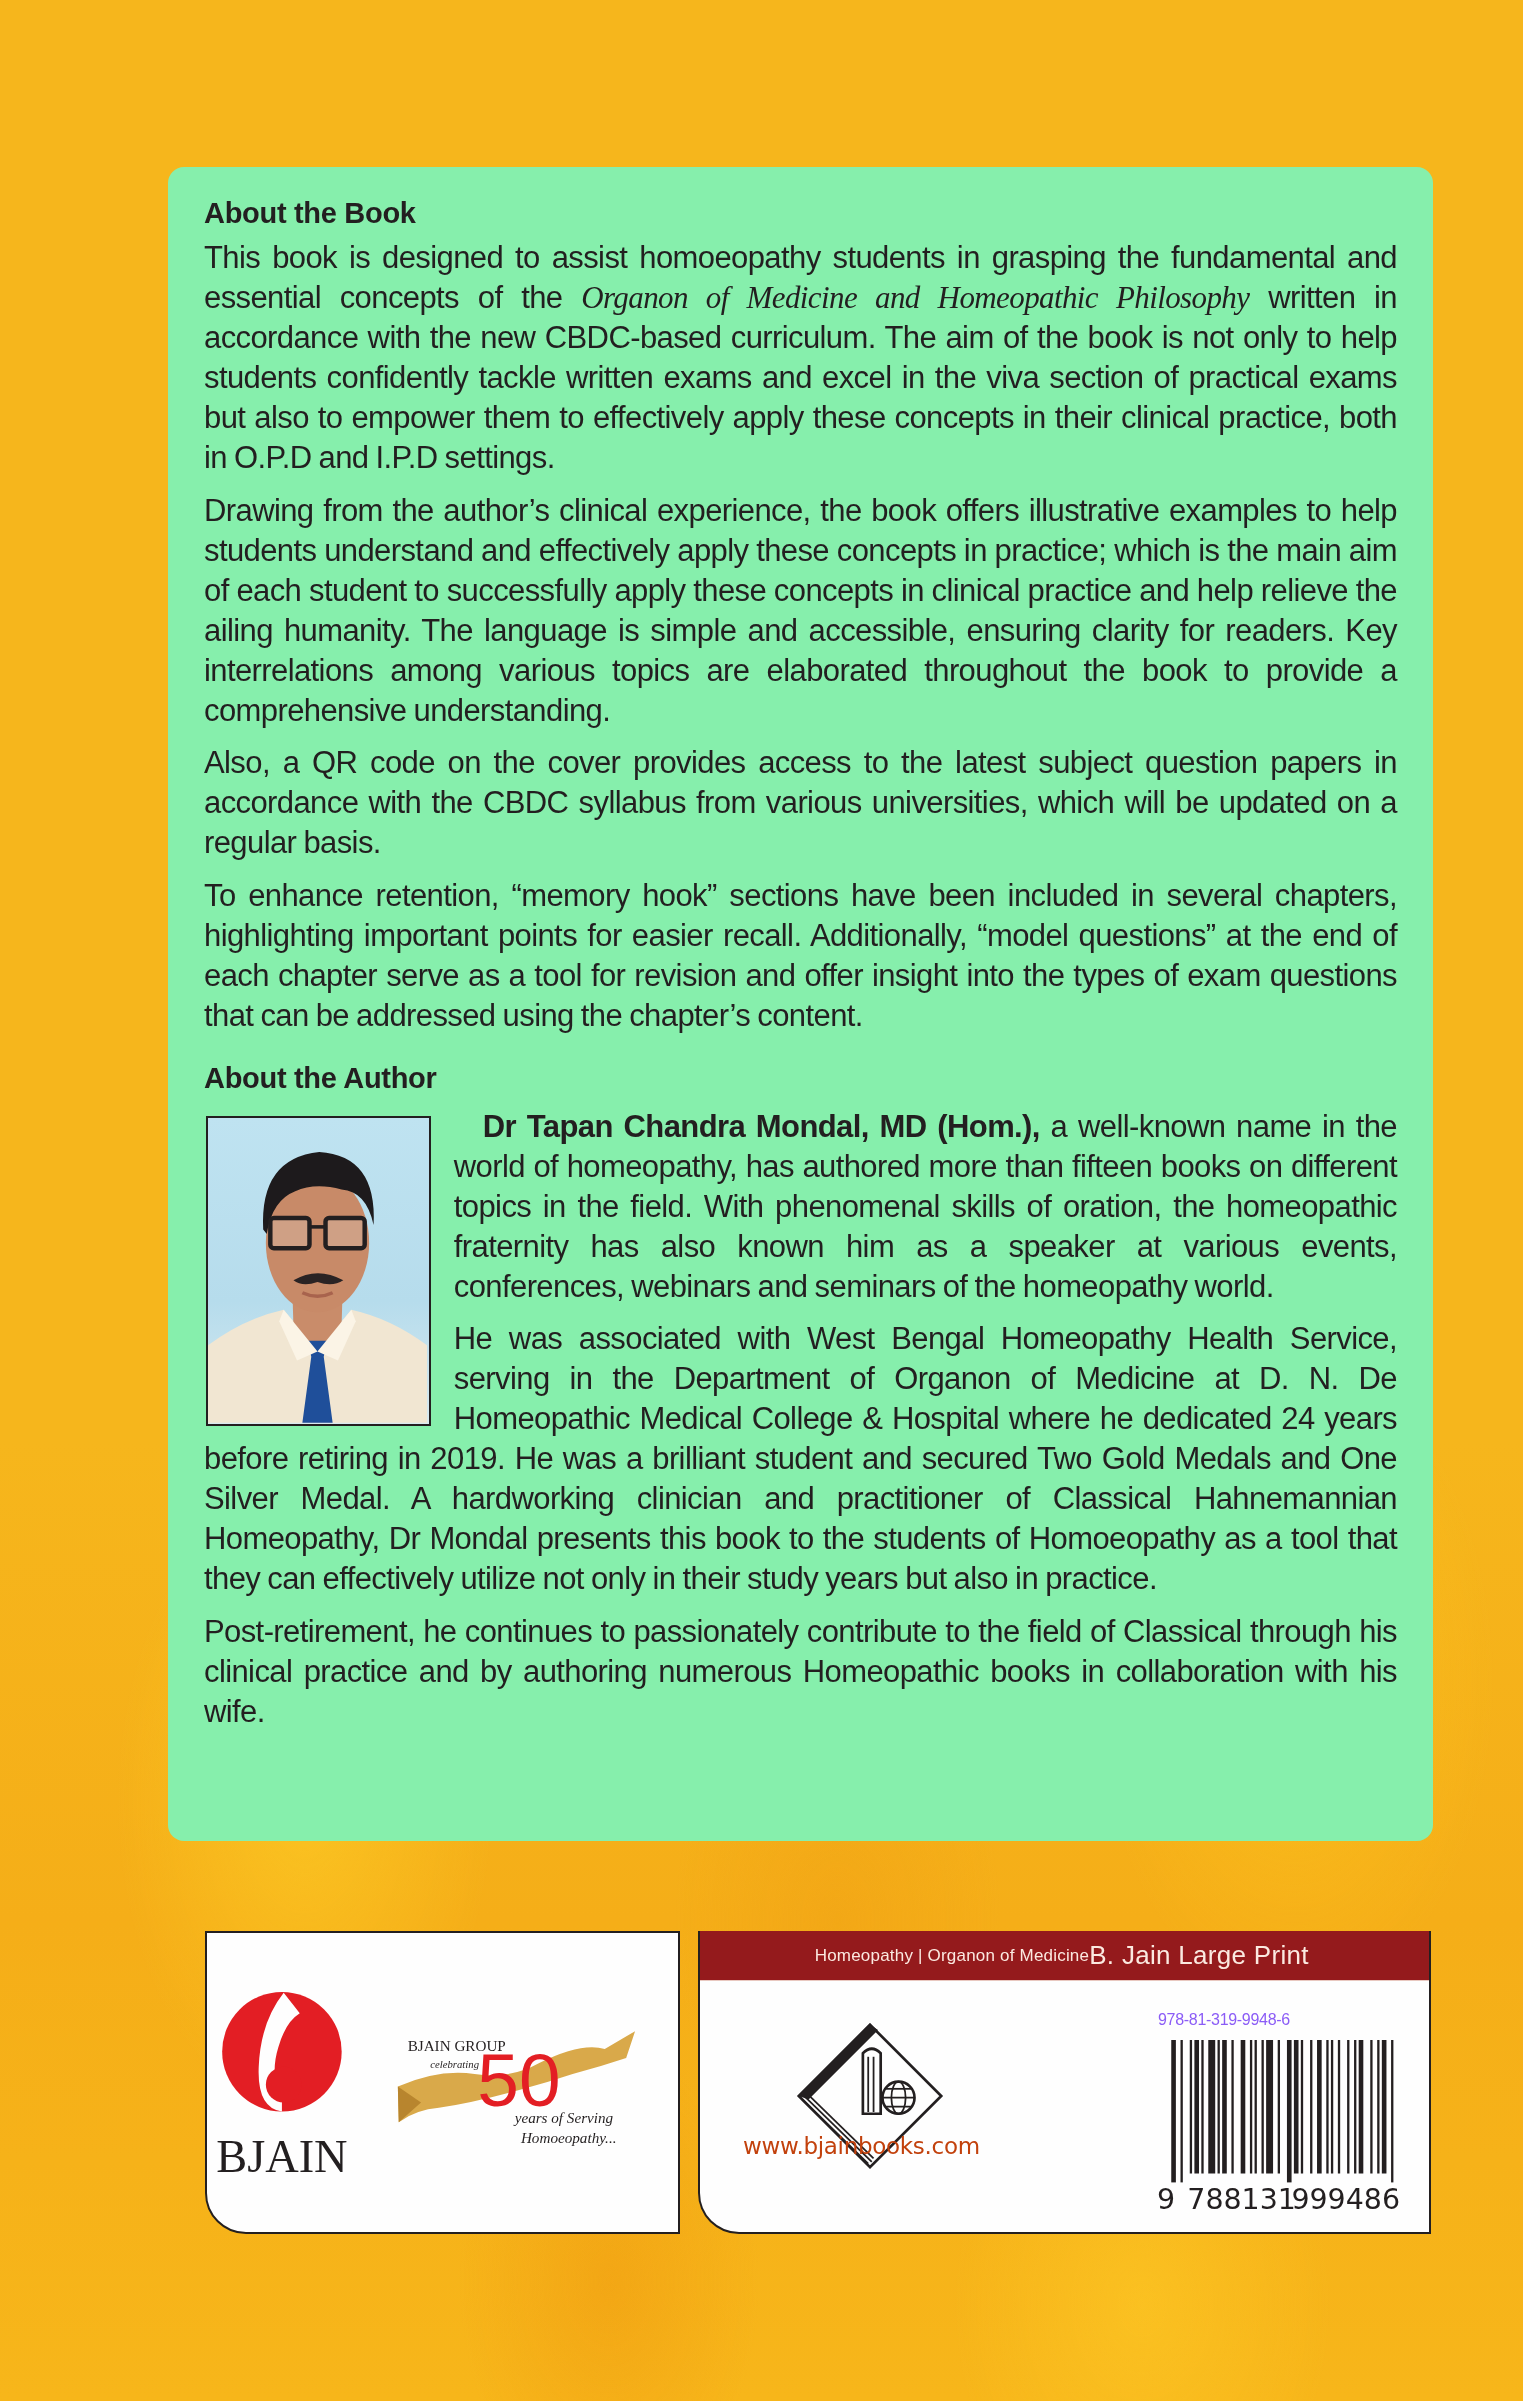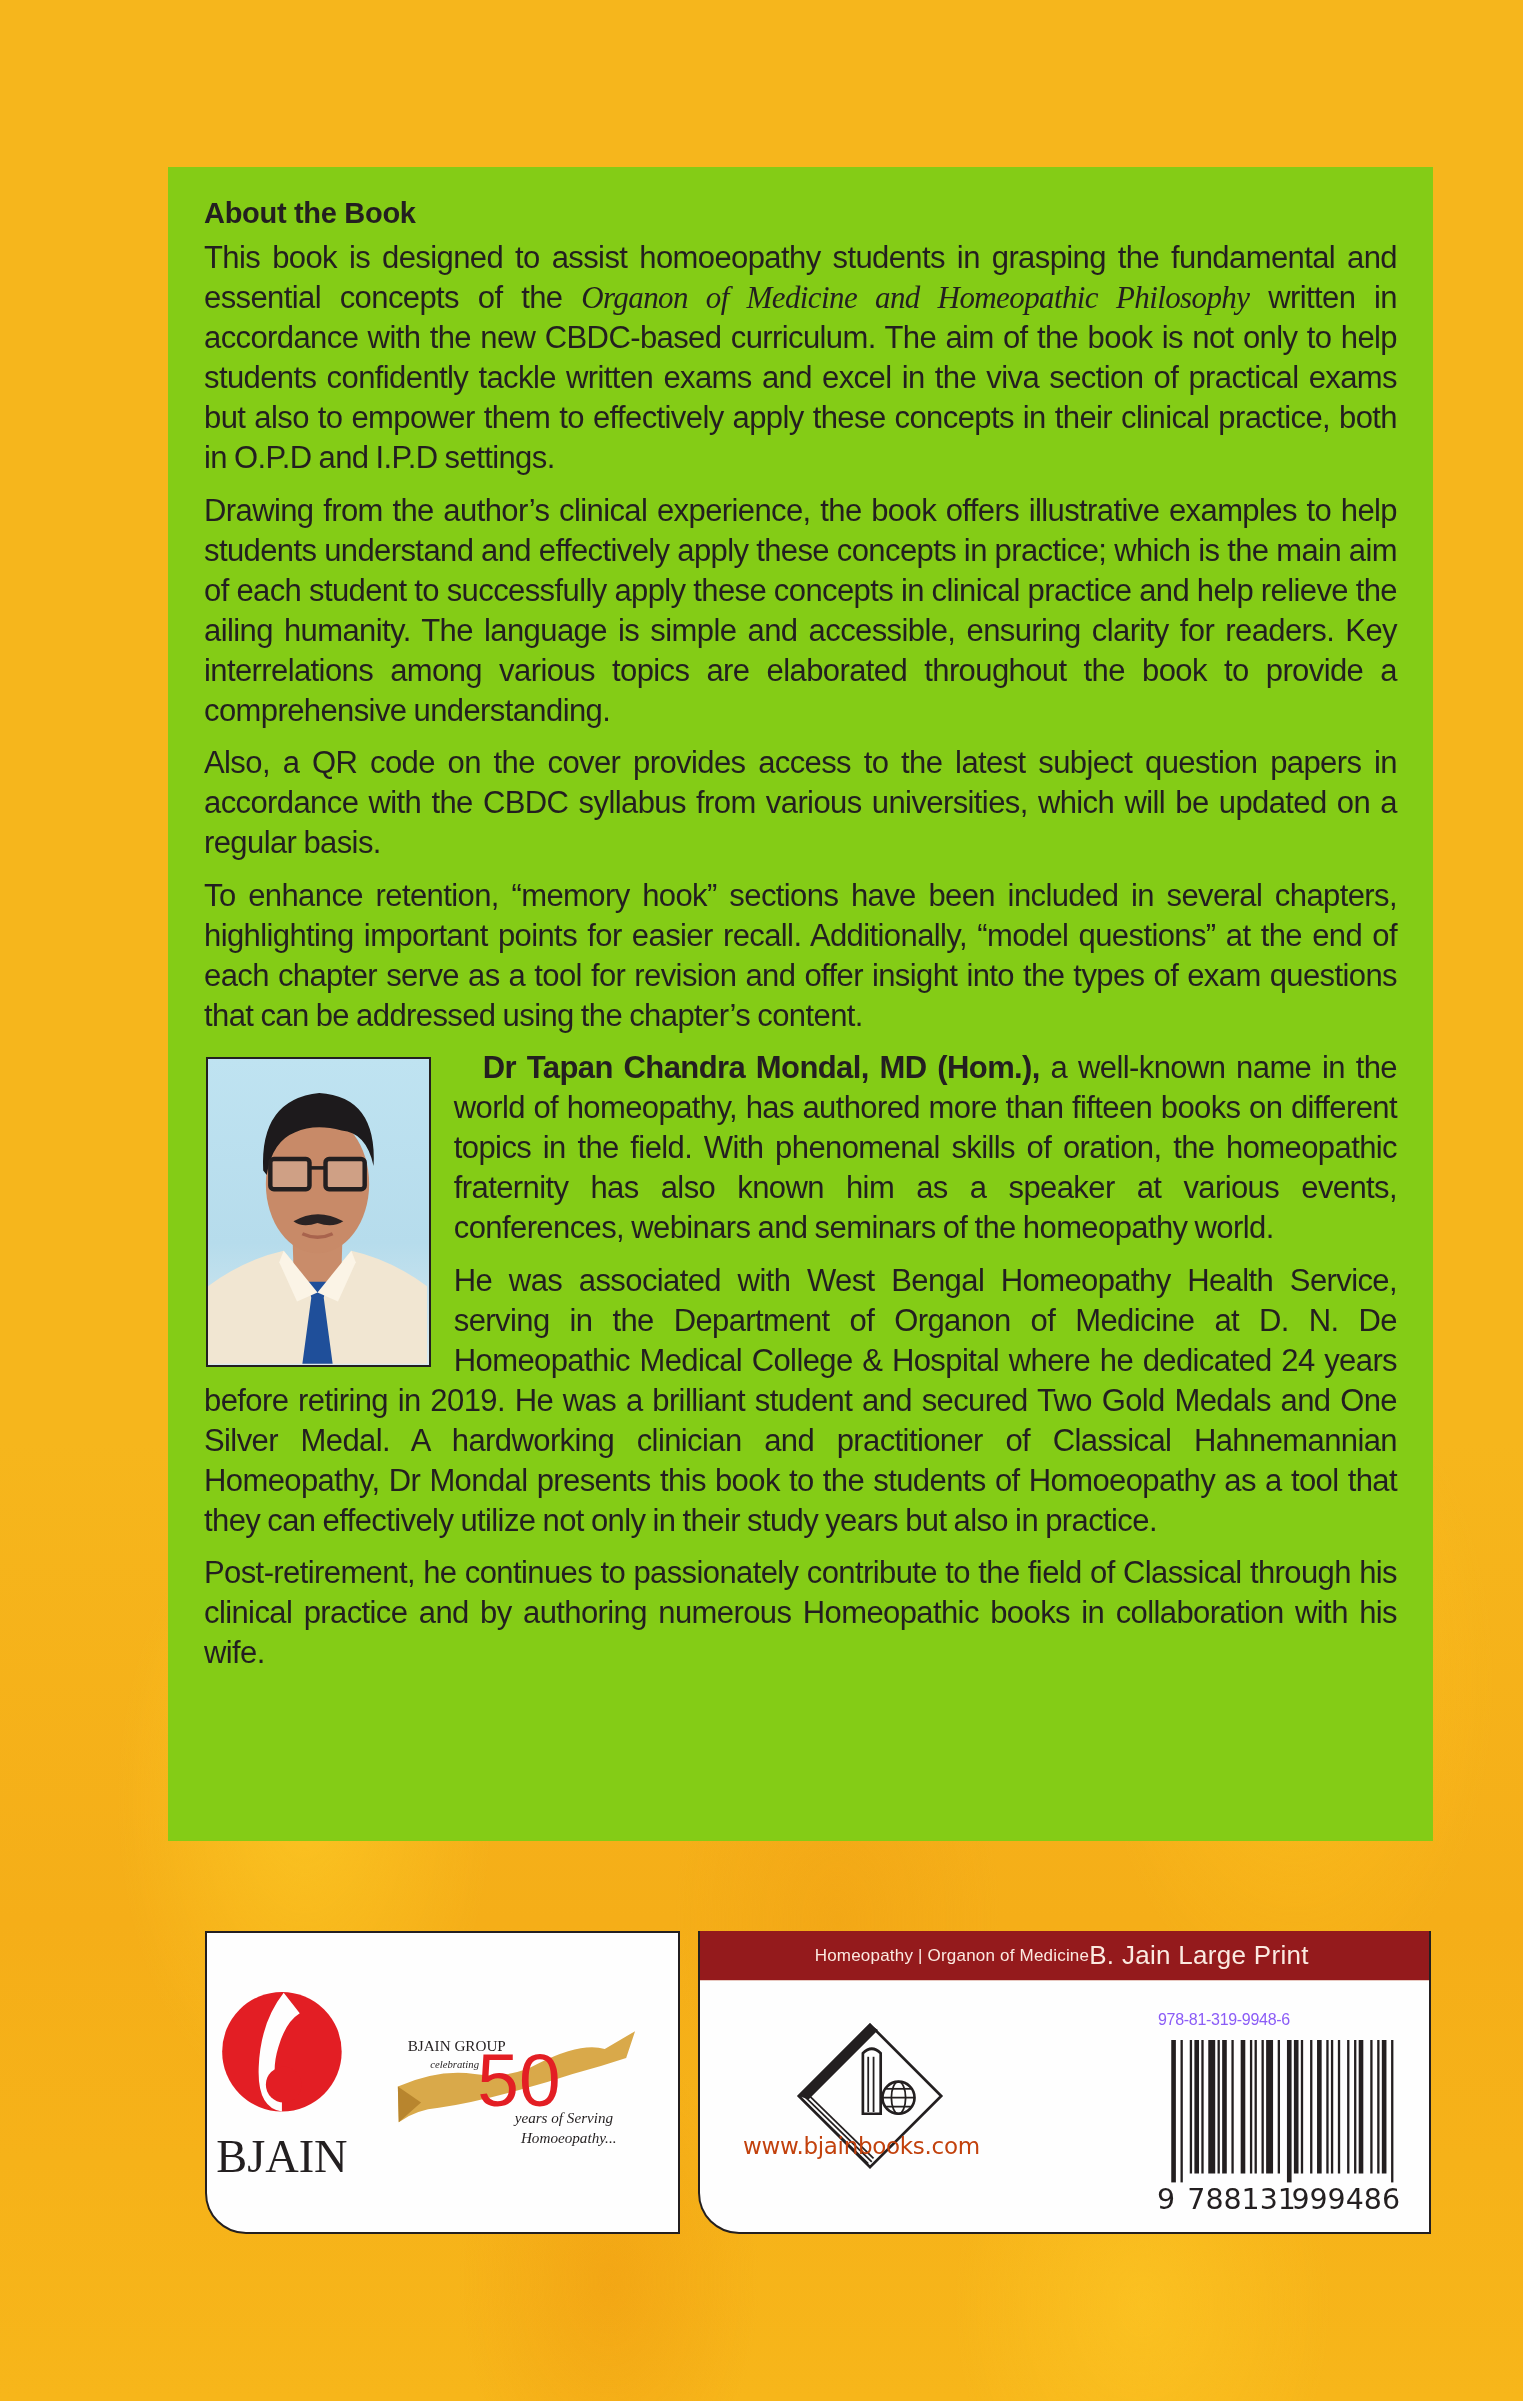--- a/index.html
+++ b/index.html
@@ -11,21 +11,21 @@
       radial-gradient(ellipse 232px 375px at 55% 80%, rgba(240,160,20,0.45), transparent 70%),
       radial-gradient(ellipse 285px 464px at 85% 70%, rgba(255,200,30,0.5), transparent 70%),
       radial-gradient(ellipse 214px 339px at 40% 95%, rgba(238,150,15,0.45), transparent 70%),
       radial-gradient(ellipse 268px 357px at 75% 96%, rgba(255,205,40,0.5), transparent 70%),
       linear-gradient(180deg, #f6b61c 0%, #f6b61c 60%, #f5ae18 80%, #f7b61a 100%);
     font-family: "Liberation Sans", sans-serif;
     color: #231f20;
   }
   .panel {
     position: absolute; left: 168px; top: 167px; width: 1265px; height: 1674px;
-    background: #84cc16; box-sizing: border-box; padding: 27px 36px 0 36px;
+    background: #86efac; box-sizing: border-box; padding: 27px 36px 0 36px; border-radius: 16px;
   }
   .heading {
     font-weight: bold; font-size: 29px; line-height: 39px; margin: 0 0 5.4px 0;
     letter-spacing: -0.3px;
   }
   .para {
     font-size: 31px; line-height: 40px; margin: 0 0 12.5px 0;
     text-align: justify; letter-spacing: -0.6px; word-spacing: -0.9px;
   }
   .para em { font-style: italic; font-family: Liberation Serif, serif; }
@@ -61,20 +61,21 @@
 </head>
 <body>
 
 <div class="panel">
   <h2 class="heading">About the Book</h2>
   <p class="para"><span>This book is designed to assist homoeopathy students in grasping the fundamental and essential concepts of the </span><em>Organon of Medicine and Homeopathic Philosophy</em><span> written in accordance with the new CBDC-based curriculum. The aim of the book is not only to help students confidently tackle written exams and excel in the viva section of practical exams but also to empower them to effectively apply these concepts in their clinical practice, both in O.P.D and I.P.D settings.</span></p>
   <p class="para">Drawing from the author’s clinical experience, the book offers illustrative examples to help students understand and effectively apply these concepts in practice; which is the main aim of each student to successfully apply these concepts in clinical practice and help relieve the ailing humanity. The language is simple and accessible, ensuring clarity for readers. Key interrelations among various topics are elaborated throughout the book to provide a comprehensive understanding.</p>
   <p class="para">Also, a QR code on the cover provides access to the latest subject question papers in accordance with the CBDC syllabus from various universities, which will be updated on a regular basis.</p>
   <p class="para">To enhance retention, “memory hook” sections have been included in several chapters, highlighting important points for easier recall. Additionally, “model questions” at the end of each chapter serve as a tool for revision and offer insight into the types of exam questions that can be addressed using the chapter’s content.</p>
 
+  <h2 class="heading author-heading">About the Author</h2>
 
   <div class="photo">
     <svg width="219" height="305" viewBox="0 0 246 342">
 
       <path d="M0 342 L0 255 Q40 225 85 215 L123 260 L161 215 Q206 225 246 255 L246 342 Z" fill="#f1e6d2"></path>
 
       <path d="M95 200 L151 200 L150 235 L123 262 L96 235 Z" fill="#c98c6a"></path>
 
       <path d="M112 250 L134 250 L130 268 L140 342 L106 342 L116 268 Z" fill="#1f4f9a"></path>
 

